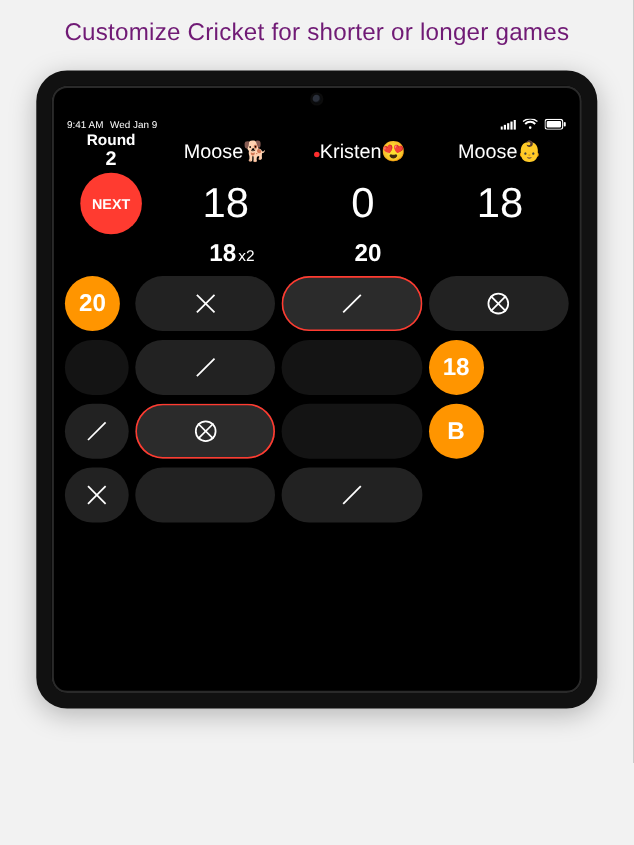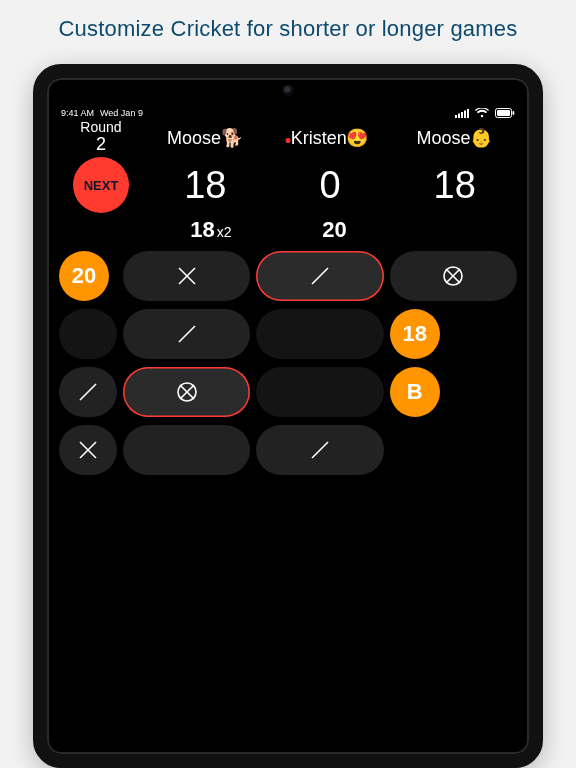--- a/index.html
+++ b/index.html
@@ -1,22 +1,22 @@
 <!DOCTYPE html>
 <html><head>
 <meta charset="utf-8">
 <style>
   * { margin: 0; padding: 0; box-sizing: border-box; }
   html, body { width: 576px; height: 768px; background: #f2f2f2; font-family: -apple-system, "Helvetica Neue", Arial, sans-serif; overflow: hidden; }
-  .caption { text-align: center; font-size: 22px; font-weight: 400; color: #0c4a6e; padding: 16px 0 18px; letter-spacing: 0.2px; }
+  .caption { text-align: center; font-size: 22px; font-weight: 400; color: #701a75; padding: 16px 0 18px; letter-spacing: 0.2px; }
   .device {
     position: absolute;
     left: 50%; transform: translateX(-50%);
     top: 64px;
-    width: 510px; height: 704px;
+    width: 510px; height: 580px;
     background: #000;
     border: 14px solid #111;
     border-radius: 28px;
     box-shadow: 0 6px 24px rgba(0,0,0,0.25), inset 0 0 0 2px #2a2a2a;
     overflow: hidden;
   }
   .camera {
     position: absolute; top: 8px; left: 50%; transform: translateX(-50%);
     width: 8px; height: 8px; border-radius: 50%;
     background: radial-gradient(circle at 40% 40%, #2a2f3a 0 40%, #0b0d10 60%);
@@ -30,30 +30,30 @@
     display: flex; justify-content: space-between; align-items: center;
     font-size: 9px; color: #fff; padding: 4px 8px 2px;
   }
   .statusbar .left, .statusbar .right { display: flex; gap: 6px; align-items: center; }
   .wifi svg, .battery svg, .signal svg { display: block; }
   .rec-dot { position: absolute; top: 34px; left: 50%; transform: translateX(-50%); width: 5px; height: 5px; border-radius: 50%; background: #ff2d2d; }
   .header-row {
     display: grid; grid-template-columns: 84px 1fr 1fr 1fr; align-items: center;
     padding: 0 6px;
   }
-  .round-box { text-align: center; line-height: 1.1; font-size: 14px; }
+  .round-box { text-align: center; line-height: 1.1; font-size: 14px; font-weight: bold; }
   .round-box .rnum { display: block; font-size: 18px; }
   .player-name { text-align: center; font-size: 18px; white-space: nowrap; }
   .score-row {
     display: grid; grid-template-columns: 84px 1fr 1fr 1fr; align-items: center;
     padding: 0 6px; margin-top: 2px;
   }
   .next-btn {
     width: 56px; height: 56px; border-radius: 50%;
-    background: #ff3b30; color: #0f172a; display: flex; align-items: center; justify-content: center;
+    background: #ff3b30; color: #ffffff; display: flex; align-items: center; justify-content: center;
     font-size: 13px; font-weight: 700; margin: 0 auto;
   }
   .score { text-align: center; font-size: 38px; font-weight: 300; }
   .last-hits {
     display: grid; grid-template-columns: 84px 1fr 1fr 1fr; align-items: baseline;
     padding: 4px 6px 2px;
     gap: 11px;
   }
   .last-hit { text-align: center; font-size: 22px; font-weight: 600; }
   .last-hit .mult { font-size: 14px; font-weight: 400; margin-left: 2px; }

